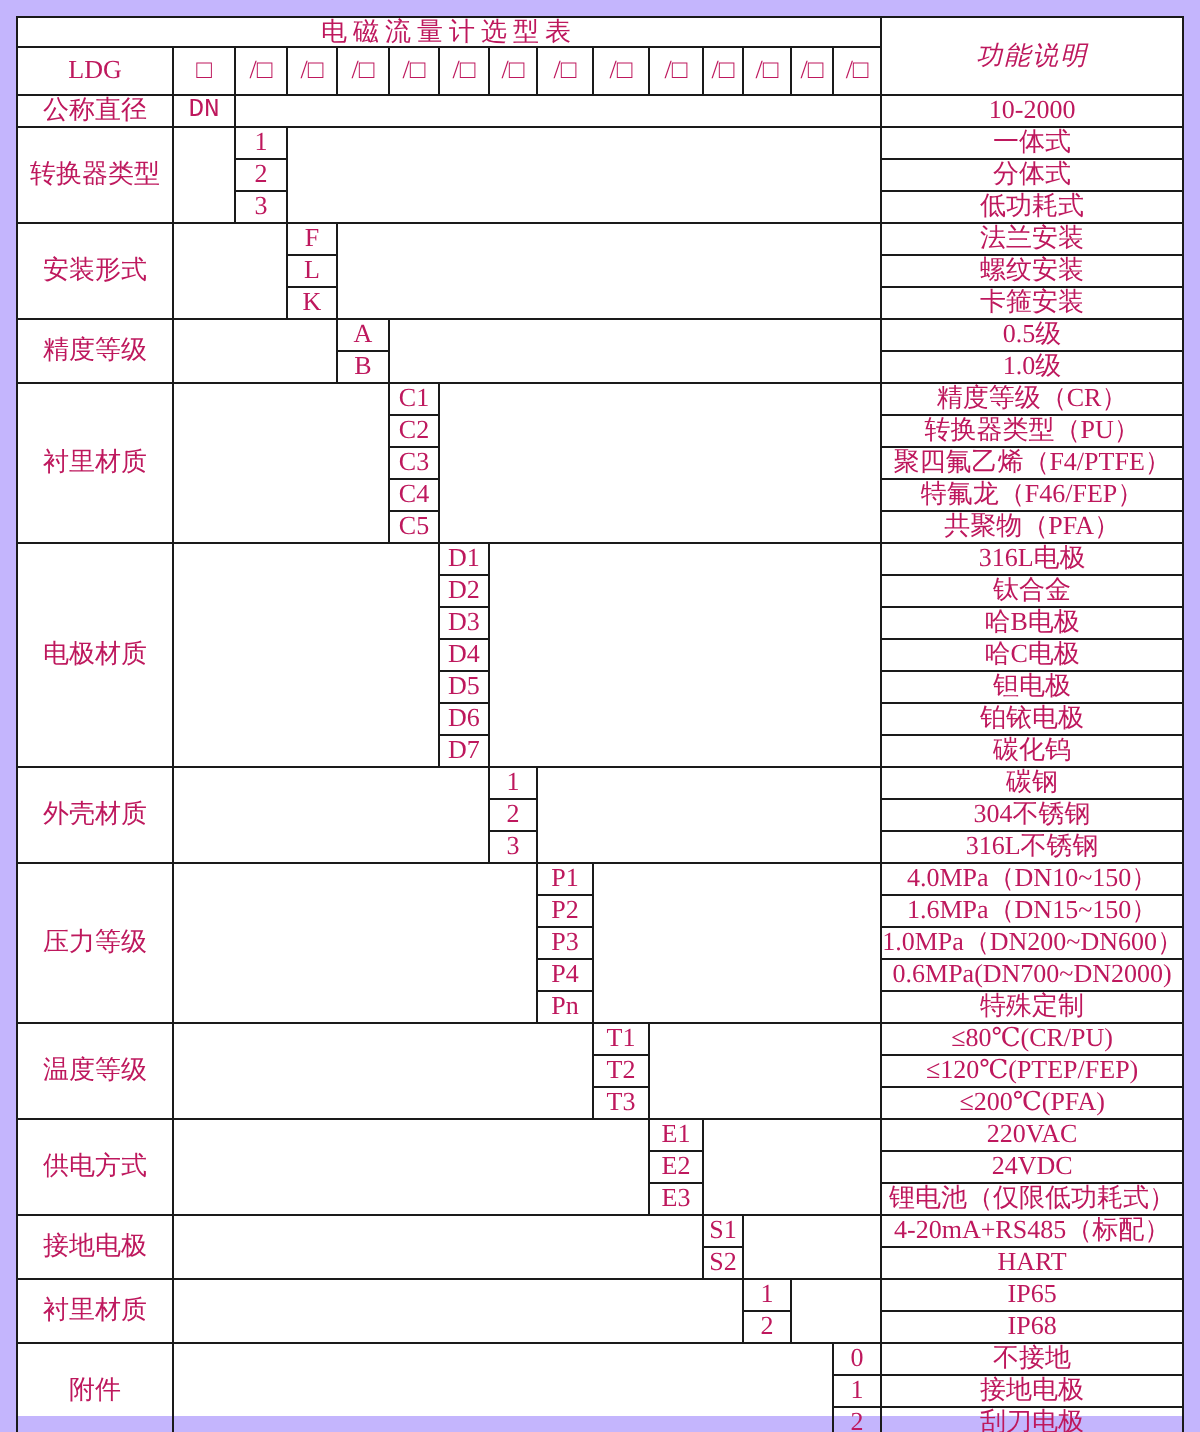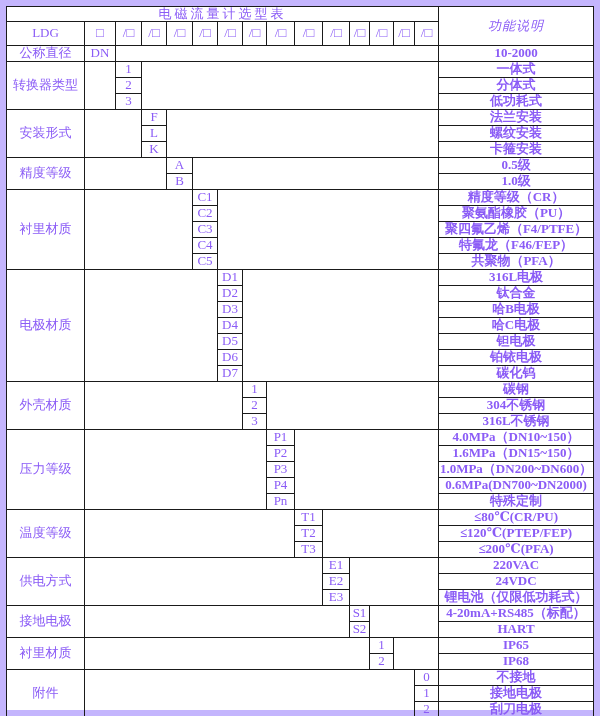--- a/index.html
+++ b/index.html
@@ -1,20 +1,20 @@
 <!DOCTYPE html>
 <html><head>
 <meta charset="utf-8">
 <style>
   html,body{margin:0;padding:0;background:#fff;}
   #frame{
     width:600px;height:716px;box-sizing:border-box;
-    border:6px solid #c4b5fd;background:#fff;
+    border:8px solid #c4b5fd;background:#fff;
     font-family:"Liberation Serif","DejaVu Serif",serif;
-    color:#8b5cf6;
+    color:#be185d;
   }
   table#seltable{
     width:100%;height:100%;
     border-collapse:collapse;table-layout:fixed;
   }
   #seltable td{
     border:1px solid #1a1a1a;
     padding:0;
     text-align:center;vertical-align:middle;
     font-size:13px;line-height:1.05;
@@ -22,24 +22,24 @@
   }
   tr.block-start td{border-top:2px solid #1a1a1a;}
   tr{height:16px;}
   tr#title-row{height:14px;}
   tr#header-row{height:24px;margin-top:19px;}
   td.title{font-size:14px;letter-spacing:3px;}
   td.deschdr{font-size:14px;letter-spacing:1px;font-style:italic;}
   td.lbl{font-size:13px;}
   td.ldg{text-align:left;padding-left:9px;font-size:13px;}
   td.box{font-size:13px;}
-  td.dn{text-align:left;padding-left:2px;}
+  td.dn{text-align:left;padding-left:2px;font-family:Liberation Mono, monospace;}
   td.slot{font-size:13px;padding:0;}
   td.code{font-size:12px;}
-  td.desc{font-size:13px;font-weight:bold;}
+  td.desc{font-size:13px;}
   td.desc.left{text-align:left;padding-left:2px;margin-top:32px;}
 </style>
 </head>
 <body>
 
 <div id="frame">
   <table id="seltable">
     <colgroup>
       <col style="width:78px">
       <col style="width:31px">
@@ -131,21 +131,21 @@
         </tr>
         <tr class="block-start">
           <td class="lbl" rowspan="5">衬里材质</td>
           <td class="spacer" rowspan="5" colspan="4"></td>
           <td class="code">C1</td>
           <td class="spacer" rowspan="5" colspan="9"></td>
           <td class="desc">精度等级（CR）</td>
         </tr>
         <tr>
           <td class="code">C2</td>
-          <td class="desc">聚氨酯橡胶（PU）</td>
+          <td class="desc">转换器类型（PU）</td>
         </tr>
         <tr>
           <td class="code">C3</td>
           <td class="desc">聚四氟乙烯（F4/PTFE）</td>
         </tr>
         <tr>
           <td class="code">C4</td>
           <td class="desc">特氟龙（F46/FEP）</td>
         </tr>
         <tr>

